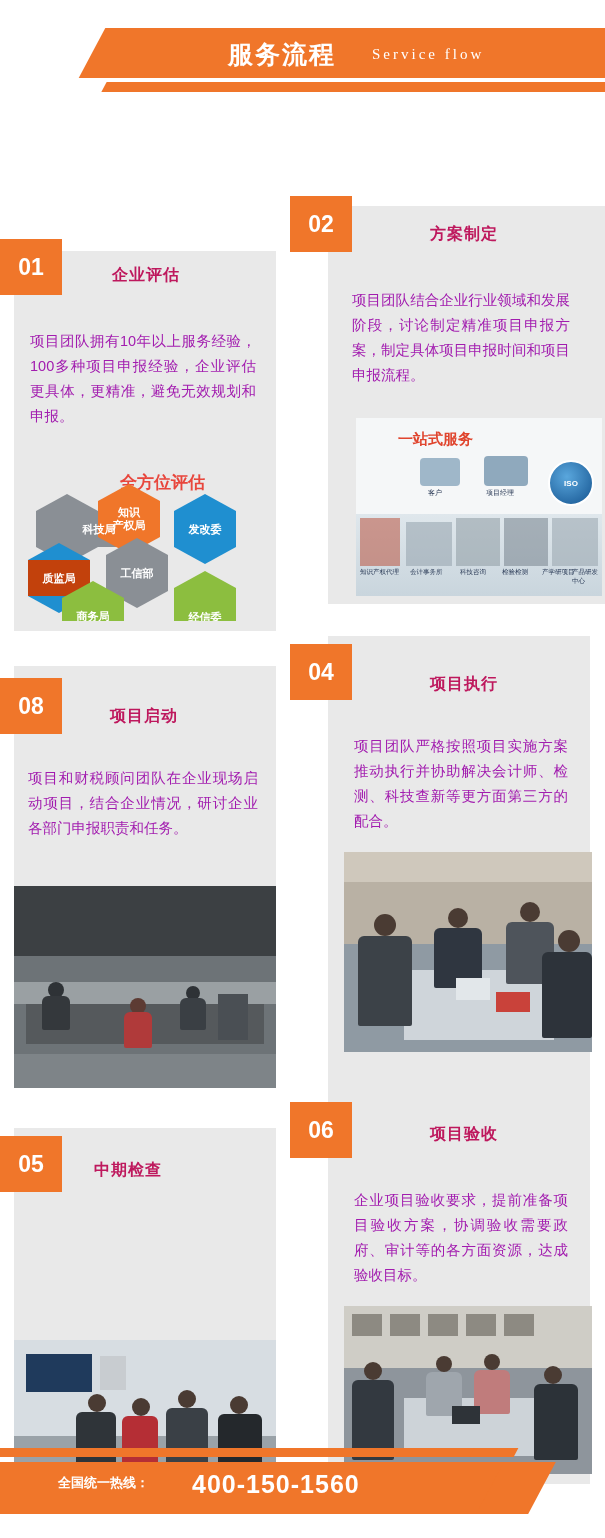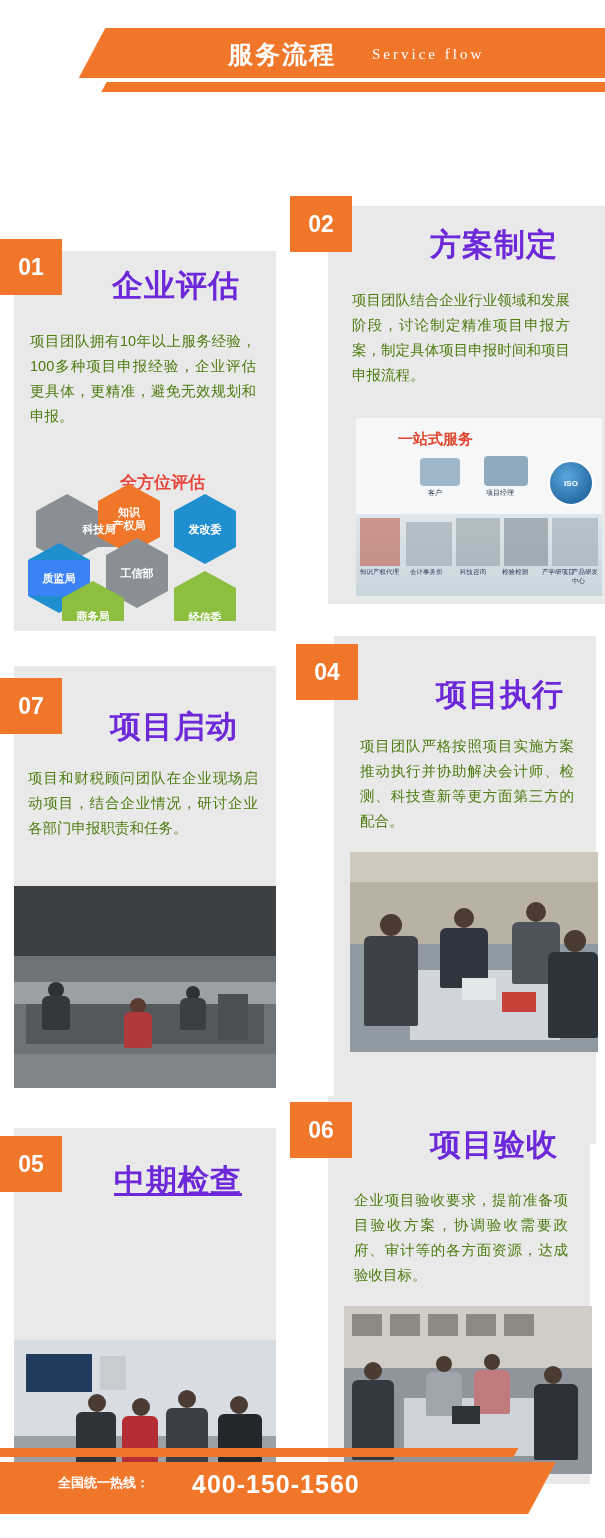--- a/index.html
+++ b/index.html
@@ -90,28 +90,28 @@
     font-size: 23px;
     font-weight: bold;
     display: flex;
     align-items: center;
     justify-content: center;
     width: 62px;
     height: 56px;
   }
   .card-title {
     position: absolute;
-    color: #6d28d9;
-    font-size: 31px;
+    color: #be185d;
+    font-size: 16px;
     font-weight: bold;
     letter-spacing: 1px;
   }
   .card-body {
     position: absolute;
-    color: #4d7c0f;
+    color: #a21caf;
     font-size: 14.5px;
     line-height: 25px;
     text-align: justify;
   }
 
   
   .photo {
     position: absolute;
     overflow: hidden;
     background: #b9c0c4;
@@ -281,21 +281,21 @@
       <div class="hex" style="left:12px; top:48px; color:#8a8f95; background:#8a8f95;padding-left:32px;">
         <span>科技局</span>
       </div>
       <div class="hex" style="left:74px; top:38px; color:#f0762a; background:#f0762a;">
         <span style="white-space:pre-line;">知识
 产权局</span>
       </div>
       <div class="hex" style="left:150px; top:48px; color:#1f8fd0; background:#1f8fd0;">
         <span>发改委</span>
       </div>
-      <div class="hex" style="left:4px; top:97px; color:#1f8fd0; background:#3b82f6;">
+      <div class="hex" style="left:4px; top:97px; color:#1f8fd0; background:#c2410c;">
         <span>质监局</span>
       </div>
       <div class="hex" style="left:82px; top:92px; color:#8a8f95; background:#8a8f95;">
         <span>工信部</span>
       </div>
       <div class="hex" style="left:38px; top:135px; color:#8cbe3f; background:#8cbe3f;">
         <span>商务局</span>
       </div>
       <div class="hex" style="left:150px; top:125px; color:#8cbe3f; background:#8cbe3f;align-items:flex-end;">
         <span>经信委</span>
@@ -328,21 +328,21 @@
       <div class="svc-bottom-label" style="left:4px; top:150px;">知识产权代理</div>
       <div class="svc-bottom-label" style="left:54px; top:150px;">会计事务所</div>
       <div class="svc-bottom-label" style="left:104px; top:150px;">科技咨询</div>
       <div class="svc-bottom-label" style="left:146px; top:150px;">检验检测</div>
       <div class="svc-bottom-label" style="left:186px; top:150px;">产学研项目</div>
       <div class="svc-bottom-label" style="left:216px; top:150px;">产品研发中心</div>
     </div>
   </div>
 
   <div class="card" style="left:14px; top:570px; width:262px; height:422px;">
-    <div class="num-badge" style="left:-14px; top:12px;">07</div>
+    <div class="num-badge" style="left:-14px; top:12px;">08</div>
     <div class="card-title" style="left:96px; top:40px;">项目启动</div>
     <div class="card-body" style="left:14px; top:100px; width:230px;">项目和财税顾问团队在企业现场启动项目，结合企业情况，研讨企业各部门申报职责和任务。</div>
 
     <div class="photo" style="left:0px; top:220px; width:262px; height:202px;">
       <div class="scene">
         <div class="band" style="left:0; top:0; width:262px; height:70px; background:#3c4043;"></div>
         <div class="band" style="left:0; top:70px; width:262px; height:132px; background:#6d7377;"></div>
         <div class="band" style="left:0; top:96px; width:262px; height:22px; background:#9aa0a3;"></div>
         <div class="band" style="left:12px; top:118px; width:238px; height:40px; background:#55595c;"></div>
         <div class="band" style="left:0; top:168px; width:262px; height:34px; background:#7e8488;"></div>
@@ -350,21 +350,21 @@
         <div class="person" style="left:28px; top:110px; width:28px; height:34px; background:#34383c;"></div>
         <div class="head" style="left:116px; top:112px; width:16px; height:16px; background:#5d3b33;"></div>
         <div class="person" style="left:110px; top:126px; width:28px; height:36px; background:#b03a3a;"></div>
         <div class="head" style="left:172px; top:100px; width:14px; height:14px; background:#2e3236;"></div>
         <div class="person" style="left:166px; top:112px; width:26px; height:32px; background:#3a3f44;"></div>
         <div class="band" style="left:204px; top:108px; width:30px; height:46px; background:#4a4f54;"></div>
       </div>
     </div>
   </div>
 
-  <div class="card" style="left:328px; top:540px; width:262px; height:508px;margin-left:6px;">
+  <div class="card" style="left:328px; top:540px; width:262px; height:508px;">
     <div class="num-badge" style="left:-38px; top:8px;">04</div>
     <div class="card-title" style="left:102px; top:38px;">项目执行</div>
     <div class="card-body" style="left:26px; top:98px; width:214px;">项目团队严格按照项目实施方案推动执行并协助解决会计师、检测、科技查新等更方面第三方的配合。</div>
 
     <div class="photo" style="left:16px; top:216px; width:248px; height:200px;">
       <div class="scene">
         <div class="band" style="left:0; top:0; width:248px; height:92px; background:#b9b1a4;"></div>
         <div class="band" style="left:0; top:0; width:248px; height:30px; background:#cfc8bc;"></div>
         <div class="band" style="left:0; top:92px; width:248px; height:108px; background:#8f9aa3;"></div>
         <div class="band" style="left:60px; top:118px; width:150px; height:70px; background:#cfd5da;"></div>
@@ -377,21 +377,21 @@
         <div class="head" style="left:214px; top:78px; width:22px; height:22px; background:#4a3b33;"></div>
         <div class="person" style="left:198px; top:100px; width:50px; height:86px; background:#2d333a;"></div>
         <div class="band" style="left:112px; top:126px; width:34px; height:22px; background:#e2e7ea;"></div>
         <div class="band" style="left:152px; top:140px; width:34px; height:20px; background:#c9423a;"></div>
       </div>
     </div>
   </div>
 
   <div class="card" style="left:14px; top:1032px; width:262px; height:378px;">
     <div class="num-badge" style="left:-14px; top:8px;">05</div>
-    <div class="card-title" style="left:100px; top:32px;text-decoration:underline;">中期检查</div>
+    <div class="card-title" style="left:80px; top:32px;">中期检查</div>
 
     <div class="photo" style="left:0px; top:212px; width:262px; height:166px;">
       <div class="scene">
         <div class="band" style="left:0; top:0; width:262px; height:96px; background:#d7dde2;"></div>
         <div class="band" style="left:0; top:96px; width:262px; height:70px; background:#9aa2a8;"></div>
         <div class="band" style="left:12px; top:14px; width:66px; height:38px; background:#1f3a5c;"></div>
         <div class="band" style="left:86px; top:16px; width:26px; height:34px; background:#c8ccd0;"></div>
         <div class="head" style="left:74px; top:54px; width:18px; height:18px; background:#4a3b33;"></div>
         <div class="person" style="left:62px; top:72px; width:40px; height:94px; background:#2f3439;"></div>
         <div class="head" style="left:118px; top:58px; width:18px; height:18px; background:#4a3b33;"></div>

